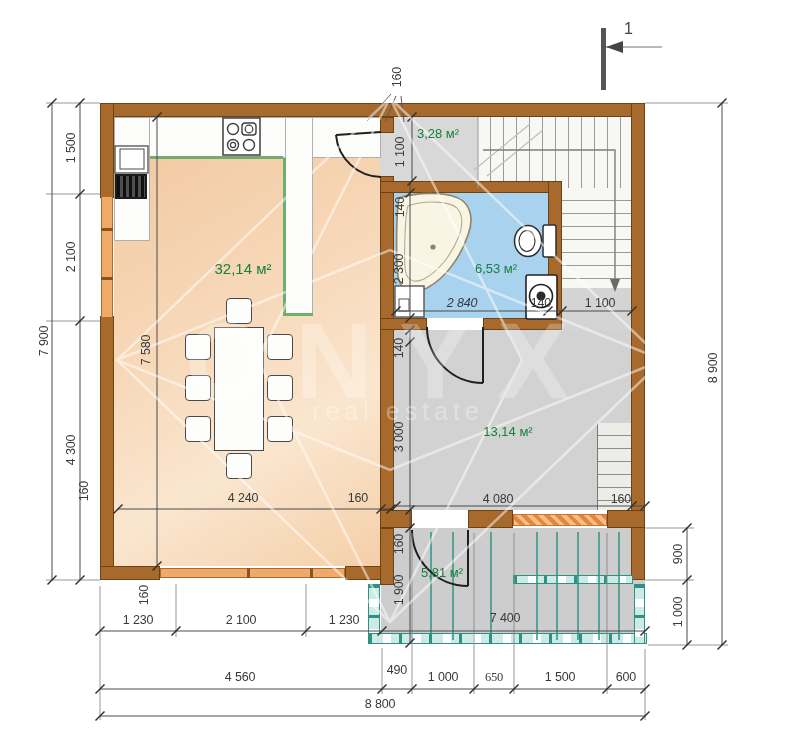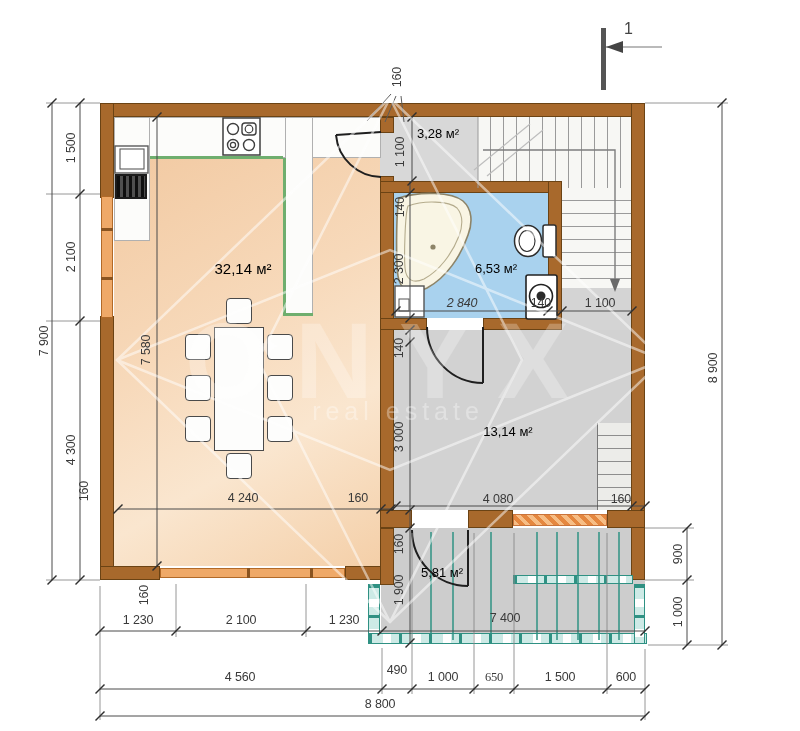--- a/index.html
+++ b/index.html
@@ -27,21 +27,21 @@
           border:2px solid #1c1c1c;box-sizing:border-box;}
   .furn{position:absolute;background:#fdfdfc;border:1.5px solid #4a4a4a;box-sizing:border-box;}
   .chair{border-radius:4px;}
   .rail{position:absolute;border:1.5px solid #2f9183;box-sizing:border-box;
         background:#cdeae6 repeating-linear-gradient(90deg,#2f9183 0 3px,rgba(0,0,0,0) 3px 14px,#ffffff 14px 22px,rgba(0,0,0,0) 22px 30px);}
   .rail.vert{background:#cdeae6 repeating-linear-gradient(180deg,#2f9183 0 3px,rgba(0,0,0,0) 3px 14px,#ffffff 14px 22px,rgba(0,0,0,0) 22px 30px);}
   .post{position:absolute;width:2px;background:#2f9183;opacity:.75;}
   .dim{position:absolute;font-size:12.5px;color:#3a3a3a;white-space:nowrap;
        transform:translate(-50%,-50%);letter-spacing:-.2px;}
   .dim.v{transform:translate(-50%,-50%) rotate(-90deg);}
-  .area{position:absolute;font-size:13px;color:#000000;white-space:nowrap;transform:translate(-50%,-50%);}
+  .area{position:absolute;font-size:13px;color:#15803d;white-space:nowrap;transform:translate(-50%,-50%);}
   .area.big{font-size:15px;}
   .marker-label{position:absolute;font-size:16px;color:#444;}
   svg.gfx{position:absolute;left:0;top:0;pointer-events:none;}
 </style>
 </head>
 <body>
 
 <div class="canvas">
 
 

